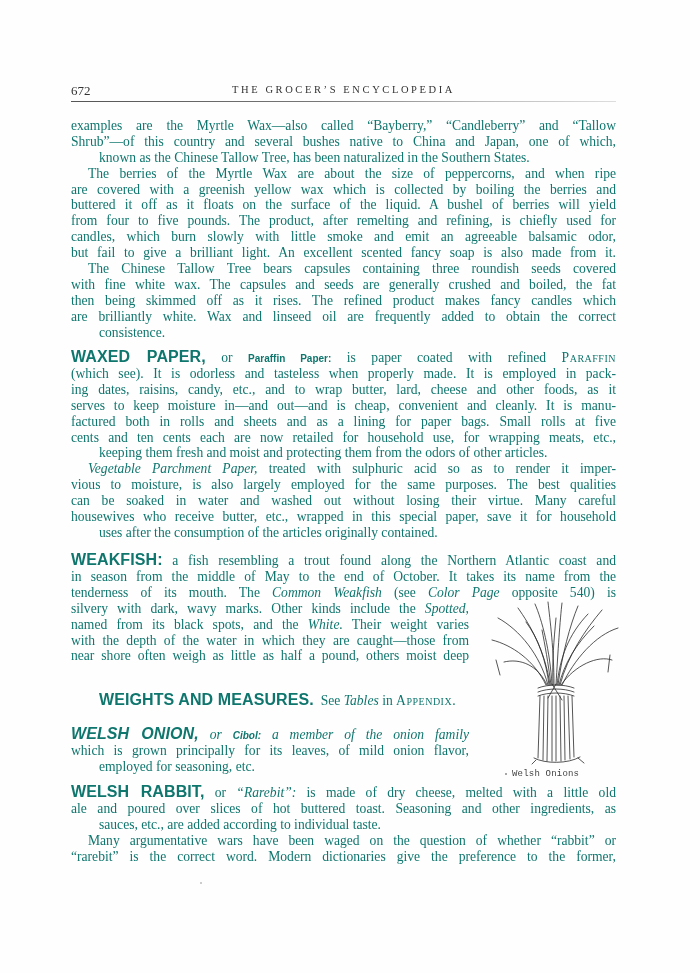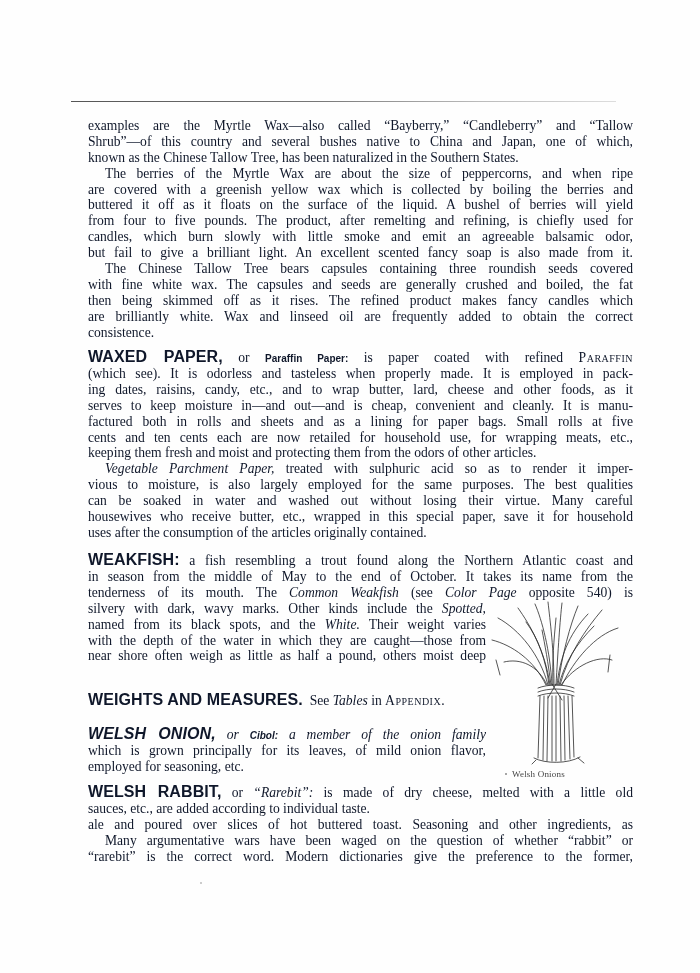--- a/index.html
+++ b/index.html
@@ -7,44 +7,48 @@
          font-family: "DejaVu Serif", "Liberation Serif", serif; color: #1e1e1e; }
   .page { position: absolute; left: 0; top: 0; width: 700px; height: 973px; background: #fefefe; }
 
   .header { position: absolute; left: 71px; top: 83px; width: 545px; height: 18px; }
   .page-number { position: absolute; left: 0; top: 0; font-family: "Liberation Serif", serif; font-size: 13px; color: #333; }
   .running-title { position: absolute; left: 0; width: 545px; top: 1px; text-align: center;
                    font-family: "Liberation Serif", serif; font-size: 10.5px; letter-spacing: 2.6px; color: #333; }
   .header-rule { position: absolute; left: 71px; top: 101px; width: 545px; height: 1px;
                  background: linear-gradient(90deg,#555 0,#777 45%,#bbb 75%,#ddd 100%); }
 
-  .body-text { position: absolute; left: 88px; width: 545px;
-               font-family: "Liberation Serif", serif; font-size: 13.6px; line-height: 15.9px; color: #0f172a; }
+  .body-text { position: absolute; left: 71px; width: 545px;
+               font-family: "Liberation Serif", serif; font-size: 13.6px; line-height: 15.9px; color: #0f766e; }
   .line { display: block; text-align: justify; text-align-last: justify; white-space: nowrap; height: 15.9px; overflow: visible; }
-  .line.last { text-align-last: left; }
+  .line.last { text-align-last: left; margin-left: 28px; }
   .indent { padding-left: 17px; }
 
   .narrow { width: 398px; }
 
   .entry-head { font-family: "Liberation Sans", sans-serif; font-weight: bold; font-size: 16px; letter-spacing: 0.1px; }
   .entry-alt { font-family: "Liberation Sans", sans-serif; font-weight: bold; font-size: 10px; }
   .or { font-family: "Liberation Serif", serif; }
   .smallcaps { font-variant: small-caps; letter-spacing: 0.5px; }
   em { font-style: italic; }
 
   .illustration { position: absolute; left: 490px; top: 600px; width: 130px; height: 165px; }
-  .caption { position: absolute; left: 512px; top: 769px; font-family: Liberation Serif, serif;
+  .caption { position: absolute; left: 512px; top: 769px; font-family: Liberation Mono, monospace;
              font-size: 9px; color: #444; letter-spacing: 0.2px; }
   .stray-mark { position: absolute; width: 2px; height: 2px; background: #888; border-radius: 1px; }
 </style>
 </head>
 <body>
 
 <div class="page">
 
+  <div class="header">
+    <span class="page-number">672</span>
+    <span class="running-title">THE GROCER’S ENCYCLOPEDIA</span>
+  </div>
   <div class="header-rule"></div>
 
   <div class="body-text" style="top:118px;">
     <span class="line">examples are the Myrtle Wax—also called “Bayberry,” “Candleberry” and “Tallow</span>
     <span class="line">Shrub”—of this country and several bushes native to China and Japan, one of which,</span>
     <span class="line last">known as the Chinese Tallow Tree, has been naturalized in the Southern States.</span>
 
     <span class="line indent">The berries of the Myrtle Wax are about the size of peppercorns, and when ripe</span>
     <span class="line">are covered with a greenish yellow wax which is collected by boiling the berries and</span>
     <span class="line">buttered it off as it floats on the surface of the liquid.  A bushel of berries will yield</span>
@@ -181,20 +185,20 @@
   <span class="caption">Welsh Onions</span>
   <span class="stray-mark" style="left:505px; top:773px;"></span>
 
   <div class="body-text" style="top:784px;">
     <span class="line" style="height:17px;">
       <span class="entry-head">WELSH RABBIT,</span>
       <span class="or">or</span>
       <em>“Rarebit”:</em>
       <span>is made of dry cheese, melted with a little old</span>
     </span>
+    <span class="line">ale and poured over slices of hot buttered toast.  Seasoning and other ingredients, as</span>
     <span class="line last">sauces, etc., are added according to individual taste.</span>
-    <span class="line">ale and poured over slices of hot buttered toast.  Seasoning and other ingredients, as</span>
     <span class="line indent">Many argumentative wars have been waged on the question of whether “rabbit” or</span>
     <span class="line">“rarebit” is the correct word.  Modern dictionaries give the preference to the former,</span>
   </div>
 
   <span class="stray-mark" style="left:200px; top:882px; background:#bbb;"></span>
 </div>
 
 </body></html>

